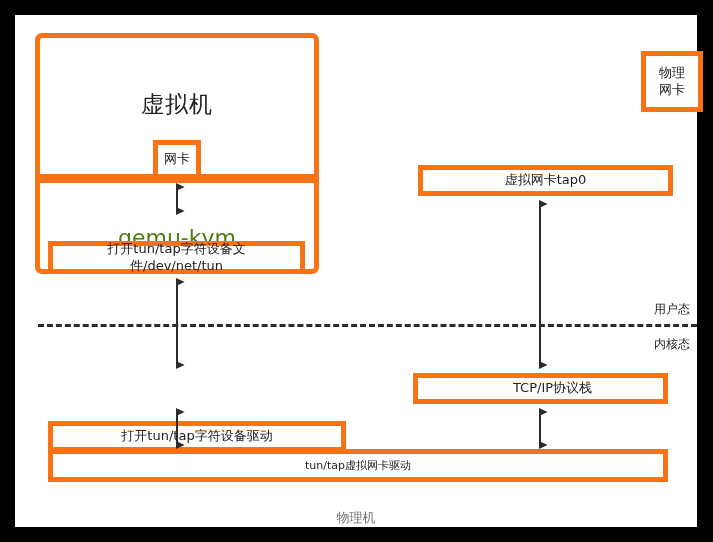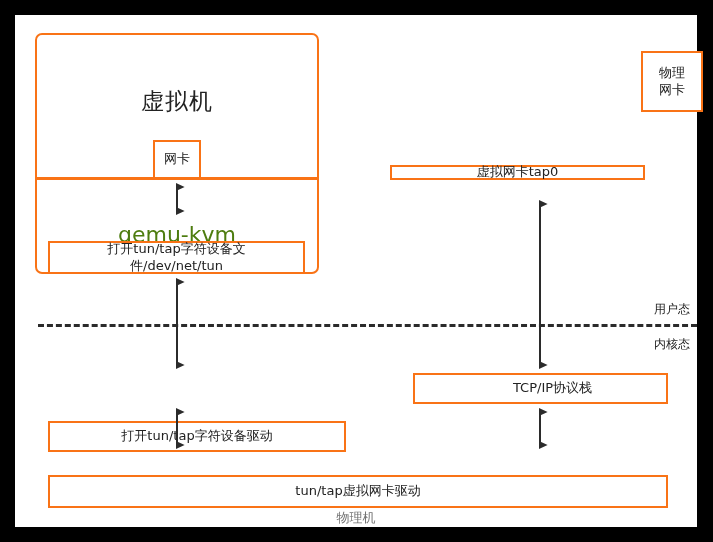--- a/index.html
+++ b/index.html
@@ -20,21 +20,21 @@
     left: 15px;
     top: 15px;
     width: 682px;
     height: 512px;
     background: #ffffff;
   }
 
   
   .box {
     position: absolute;
-    border: 2px solid #f97316;
+    border: 5px solid #f97316;
     background: #ffffff;
     box-sizing: border-box;
     display: flex;
     align-items: center;
     justify-content: center;
     text-align: center;
     color: #222222;
     line-height: 1.25;
   }
 
@@ -49,34 +49,34 @@
 
   #qemu-box      { left: 20px;  top: 163px; width: 284px; height: 96px;
                    border-radius: 0 0 7px 7px; align-items: flex-start;
                    justify-content: center; }
   #qemu-label    { position: absolute; left: 0; right: 0; top: 41px;
                    font-size: 22px; text-align: center; color: #4d7c0f; }
 
   #tunfile-box   { left: 33px;  top: 226px; width: 257px; height: 33px;
                    font-size: 13px; z-index: 3; }
 
-  #tap0-box      { left: 375px; top: 150px; width: 255px; height: 15px;
+  #tap0-box      { left: 403px; top: 150px; width: 255px; height: 31px;
                    font-size: 13px; }
 
   #phy-nic-box   { left: 626px; top: 36px;  width: 62px; height: 61px;
                    font-size: 13px; }
 
   #chardrv-box   { left: 33px;  top: 358px; width: 298px; height: 31px;
                    font-size: 13px; margin-top: 48px; }
 
   #tcpip-box     { left: 398px; top: 358px; width: 255px; height: 31px;
                    font-size: 13px; padding-left: 24px; }
 
-  #tuntapdrv-box { left: 33px;  top: 460px; width: 620px; height: 33px;
-                   font-size: 13px; }
+  #tuntapdrv-box { left: 33px;  top: 434px; width: 620px; height: 33px;
+                   font-size: 11px; }
 
   
   #mode-divider {
     position: absolute;
     left: 23px;
     top: 309px;
     width: 659px;
     height: 0;
     border-top: 3px dashed #2b2b2b;
   }

